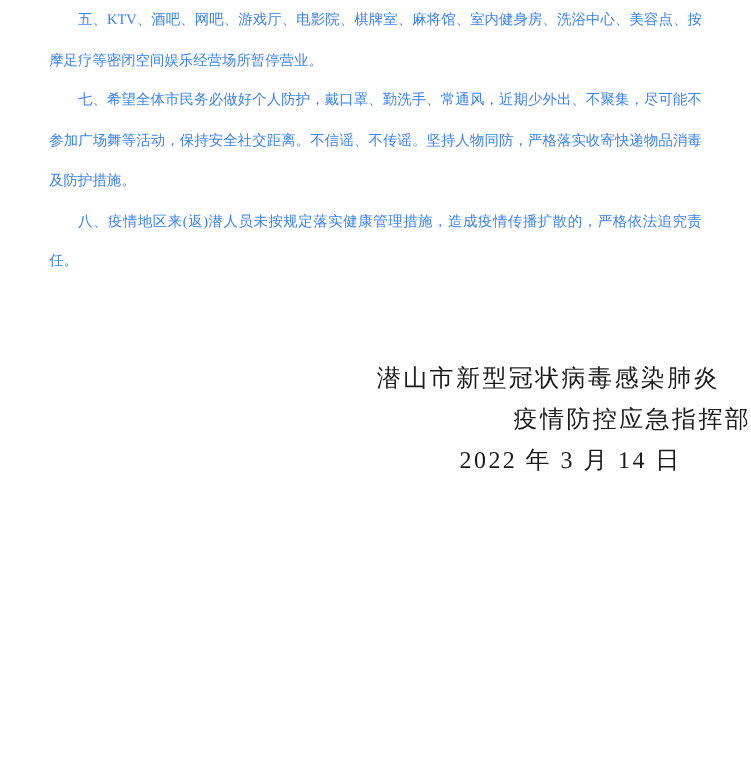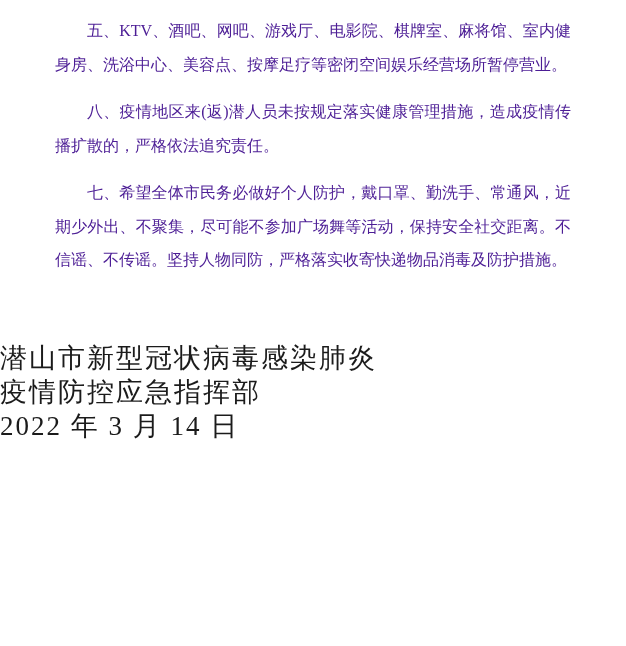--- a/index.html
+++ b/index.html
@@ -19,55 +19,55 @@
     height: 646px;
     background: #ffffff;
     color: #1b1b1b;
   }
   .doc-body {
     padding: 0 41px;
     width: 544px;
     box-sizing: content-box;
   }
   .doc-body p {
-    margin: 14px;
-    font-size: 16px;
+    margin: 0;
+    font-size: 12px;
     line-height: 33.5px;
     text-align: justify;
     text-justify: inter-ideograph;
     text-indent: 2em;
     letter-spacing: 0;
     word-break: break-all;
-    color: #4c1d95;
+    color: #3b82f6;
   }
   .signature {
     margin-top: 64px;
     width: 626px;
   }
   .sig-line {
-    font-size: 27px;
+    font-size: 20px;
     line-height: 34px;
     letter-spacing: 2px;
-    text-align: left;
+    text-align: right;
     white-space: nowrap;
     color: #1b1b1b;
   }
   .sig-issuer-1 { padding-right: 26px; }
   .sig-issuer-2 { }
-  .sig-date     { padding-right: 108px; }
+  .sig-date     { padding-right: 58px; }
 </style>
 </head>
 <body>
 
 <div class="page">
 
   <div class="doc-body">
     <p>五、KTV、酒吧、网吧、游戏厅、电影院、棋牌室、麻将馆、室内健身房、洗浴中心、美容点、按摩足疗等密闭空间娱乐经营场所暂停营业。</p>
+    <p>七、希望全体市民务必做好个人防护，戴口罩、勤洗手、常通风，近期少外出、不聚集，尽可能不参加广场舞等活动，保持安全社交距离。不信谣、不传谣。坚持人物同防，严格落实收寄快递物品消毒及防护措施。</p>
     <p>八、疫情地区来(返)潜人员未按规定落实健康管理措施，造成疫情传播扩散的，严格依法追究责任。</p>
-    <p>七、希望全体市民务必做好个人防护，戴口罩、勤洗手、常通风，近期少外出、不聚集，尽可能不参加广场舞等活动，保持安全社交距离。不信谣、不传谣。坚持人物同防，严格落实收寄快递物品消毒及防护措施。</p>
   </div>
 
   <div class="signature">
     <div class="sig-line sig-issuer-1">潜山市新型冠状病毒感染肺炎</div>
     <div class="sig-line sig-issuer-2">疫情防控应急指挥部</div>
     <div class="sig-line sig-date">2022 年 3 月 14 日</div>
   </div>
 
 </div>
 

